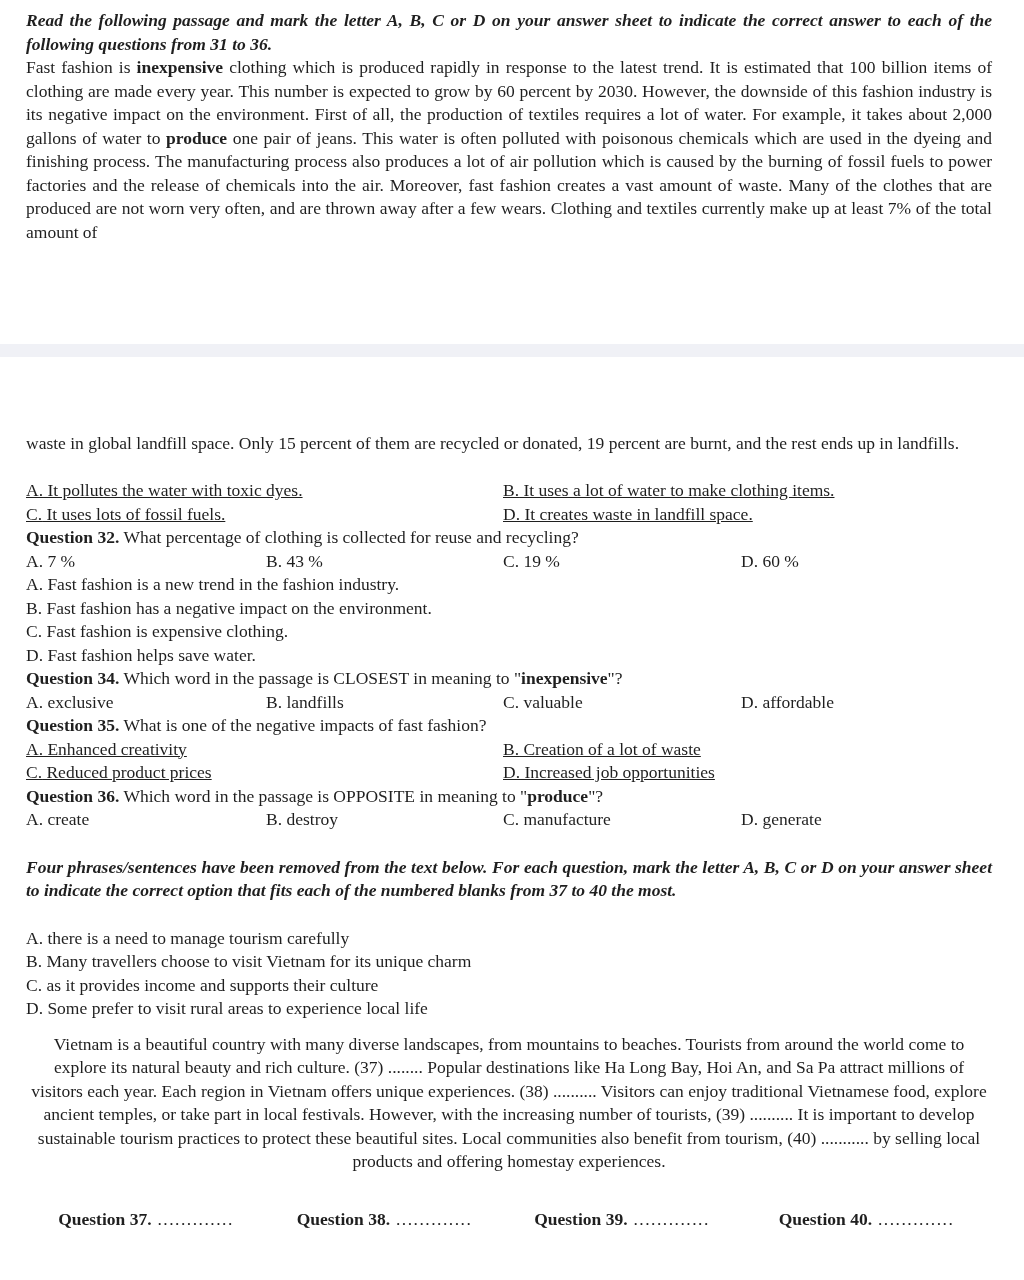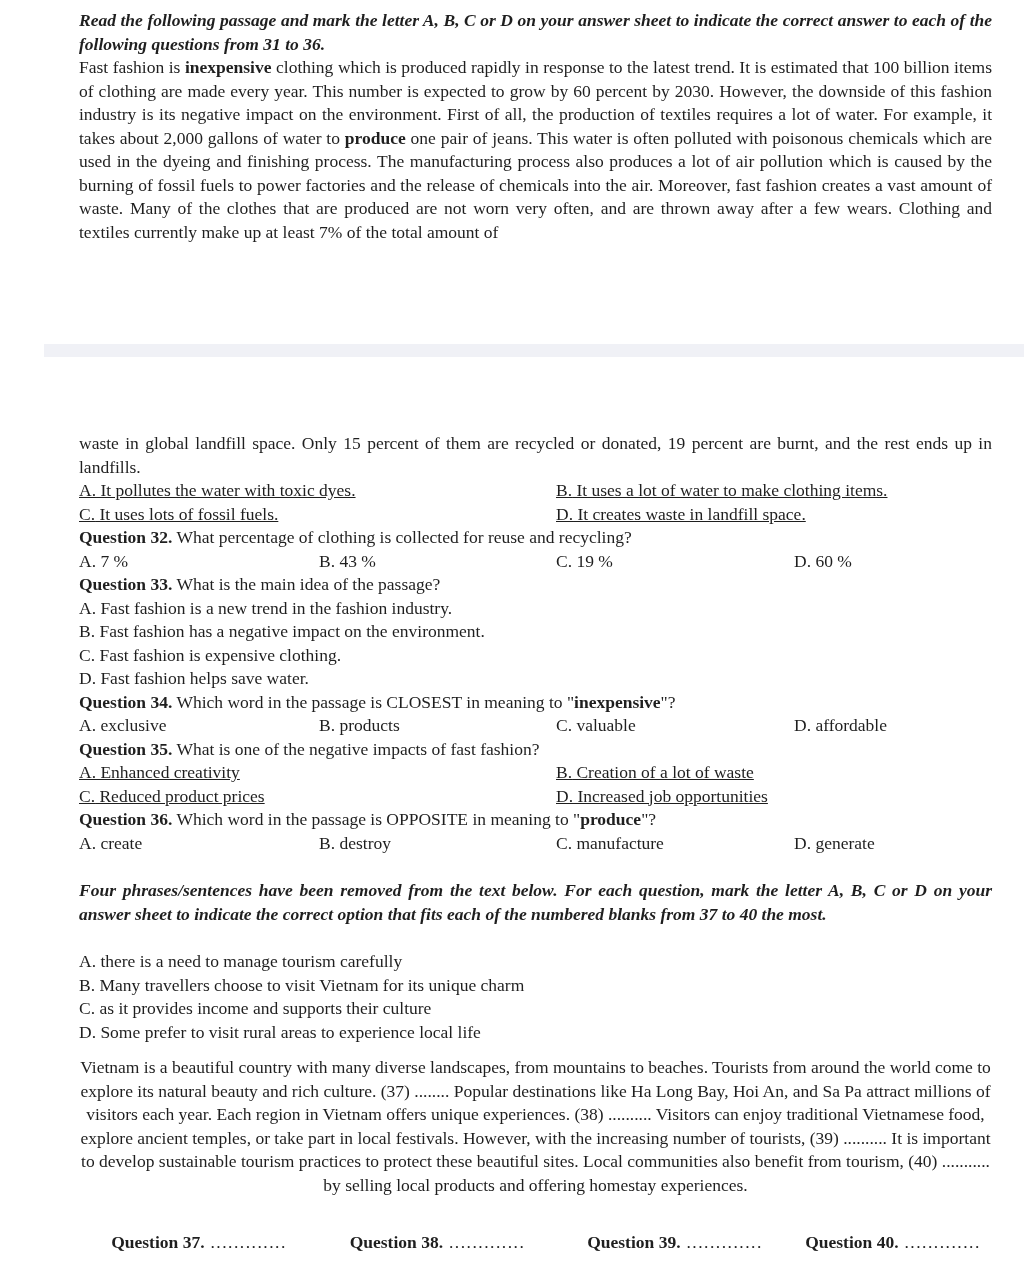--- a/index.html
+++ b/index.html
@@ -1,21 +1,21 @@
 <!DOCTYPE html>
 <html><head>
 <meta charset="utf-8">
 <style>
   html,body{margin:0;padding:0;}
   body{
     width:1024px;height:1280px;overflow:hidden;background:#ffffff;
     font-family:"Liberation Serif","DejaVu Serif",serif;
     font-size:17.5px;line-height:23.5px;color:#1f1f1f;
   }
-  .page{padding:9px 32px 0 39px;margin-left:40px;}
+  .page{padding:9px 32px 0 26px;}
   p{margin:0;}
   .bold{font-weight:bold;}
   .instr{font-weight:bold;font-style:italic;text-align:justify;height:47px;}
   .p1{text-align:justify;height:212px;}
   .gap1{height:76px;}
   .band{height:13px;margin-left:-35px;margin-right:-32px;}
   .gap2{height:75px;}
   .p1b{text-align:justify;height:47px;}
   .q-num{font-weight:bold;}
   .row{display:grid;}
@@ -55,31 +55,30 @@
       <div class="q-block">
         <p class="q-head"><span class="q-num">Question 32.</span><span class="q-text"> What percentage of clothing is collected for reuse and recycling?</span></p>
         <div class="row cols4">
           <span class="opt"><span class="opt-label">A.</span><span class="opt-text"> 7 %</span></span>
           <span class="opt"><span class="opt-label">B.</span><span class="opt-text"> 43 %</span></span>
           <span class="opt"><span class="opt-label">C.</span><span class="opt-text"> 19 %</span></span>
           <span class="opt"><span class="opt-label">D.</span><span class="opt-text"> 60 %</span></span>
         </div>
       </div>
       <div class="q-block">
-        <p class="q-head"><span class="q-num">Question 33.</span><span class="q-text"> What is the main idea of the passage?</span></p>
         <p class="q-line"><span class="opt"><span class="opt-label">A.</span><span class="opt-text"> Fast fashion is a new trend in the fashion industry.</span></span></p>
         <p class="q-line"><span class="opt"><span class="opt-label">B.</span><span class="opt-text"> Fast fashion has a negative impact on the environment.</span></span></p>
         <p class="q-line"><span class="opt"><span class="opt-label">C.</span><span class="opt-text"> Fast fashion is expensive clothing.</span></span></p>
         <p class="q-line"><span class="opt"><span class="opt-label">D.</span><span class="opt-text"> Fast fashion helps save water.</span></span></p>
       </div>
       <div class="q-block">
         <p class="q-head"><span class="q-num">Question 34.</span><span class="q-text"> <span>Which word in the passage is CLOSEST in meaning to "</span><span class="bold">inexpensive</span><span>"?</span></span></p>
         <div class="row cols4">
           <span class="opt"><span class="opt-label">A.</span><span class="opt-text"> exclusive</span></span>
-          <span class="opt"><span class="opt-label">B.</span><span class="opt-text"> products</span></span>
+          <span class="opt"><span class="opt-label">B.</span><span class="opt-text"> landfills</span></span>
           <span class="opt"><span class="opt-label">C.</span><span class="opt-text"> valuable</span></span>
           <span class="opt"><span class="opt-label">D.</span><span class="opt-text"> affordable</span></span>
         </div>
       </div>
       <div class="q-block">
         <p class="q-head"><span class="q-num">Question 35.</span><span class="q-text"> What is one of the negative impacts of fast fashion?</span></p>
         <div class="row cols2">
           <span class="opt"><span class="opt-label">A.</span><span class="opt-text"> Enhanced creativity</span></span>
           <span class="opt"><span class="opt-label">B.</span><span class="opt-text"> Creation of a lot of waste</span></span>
         </div>

